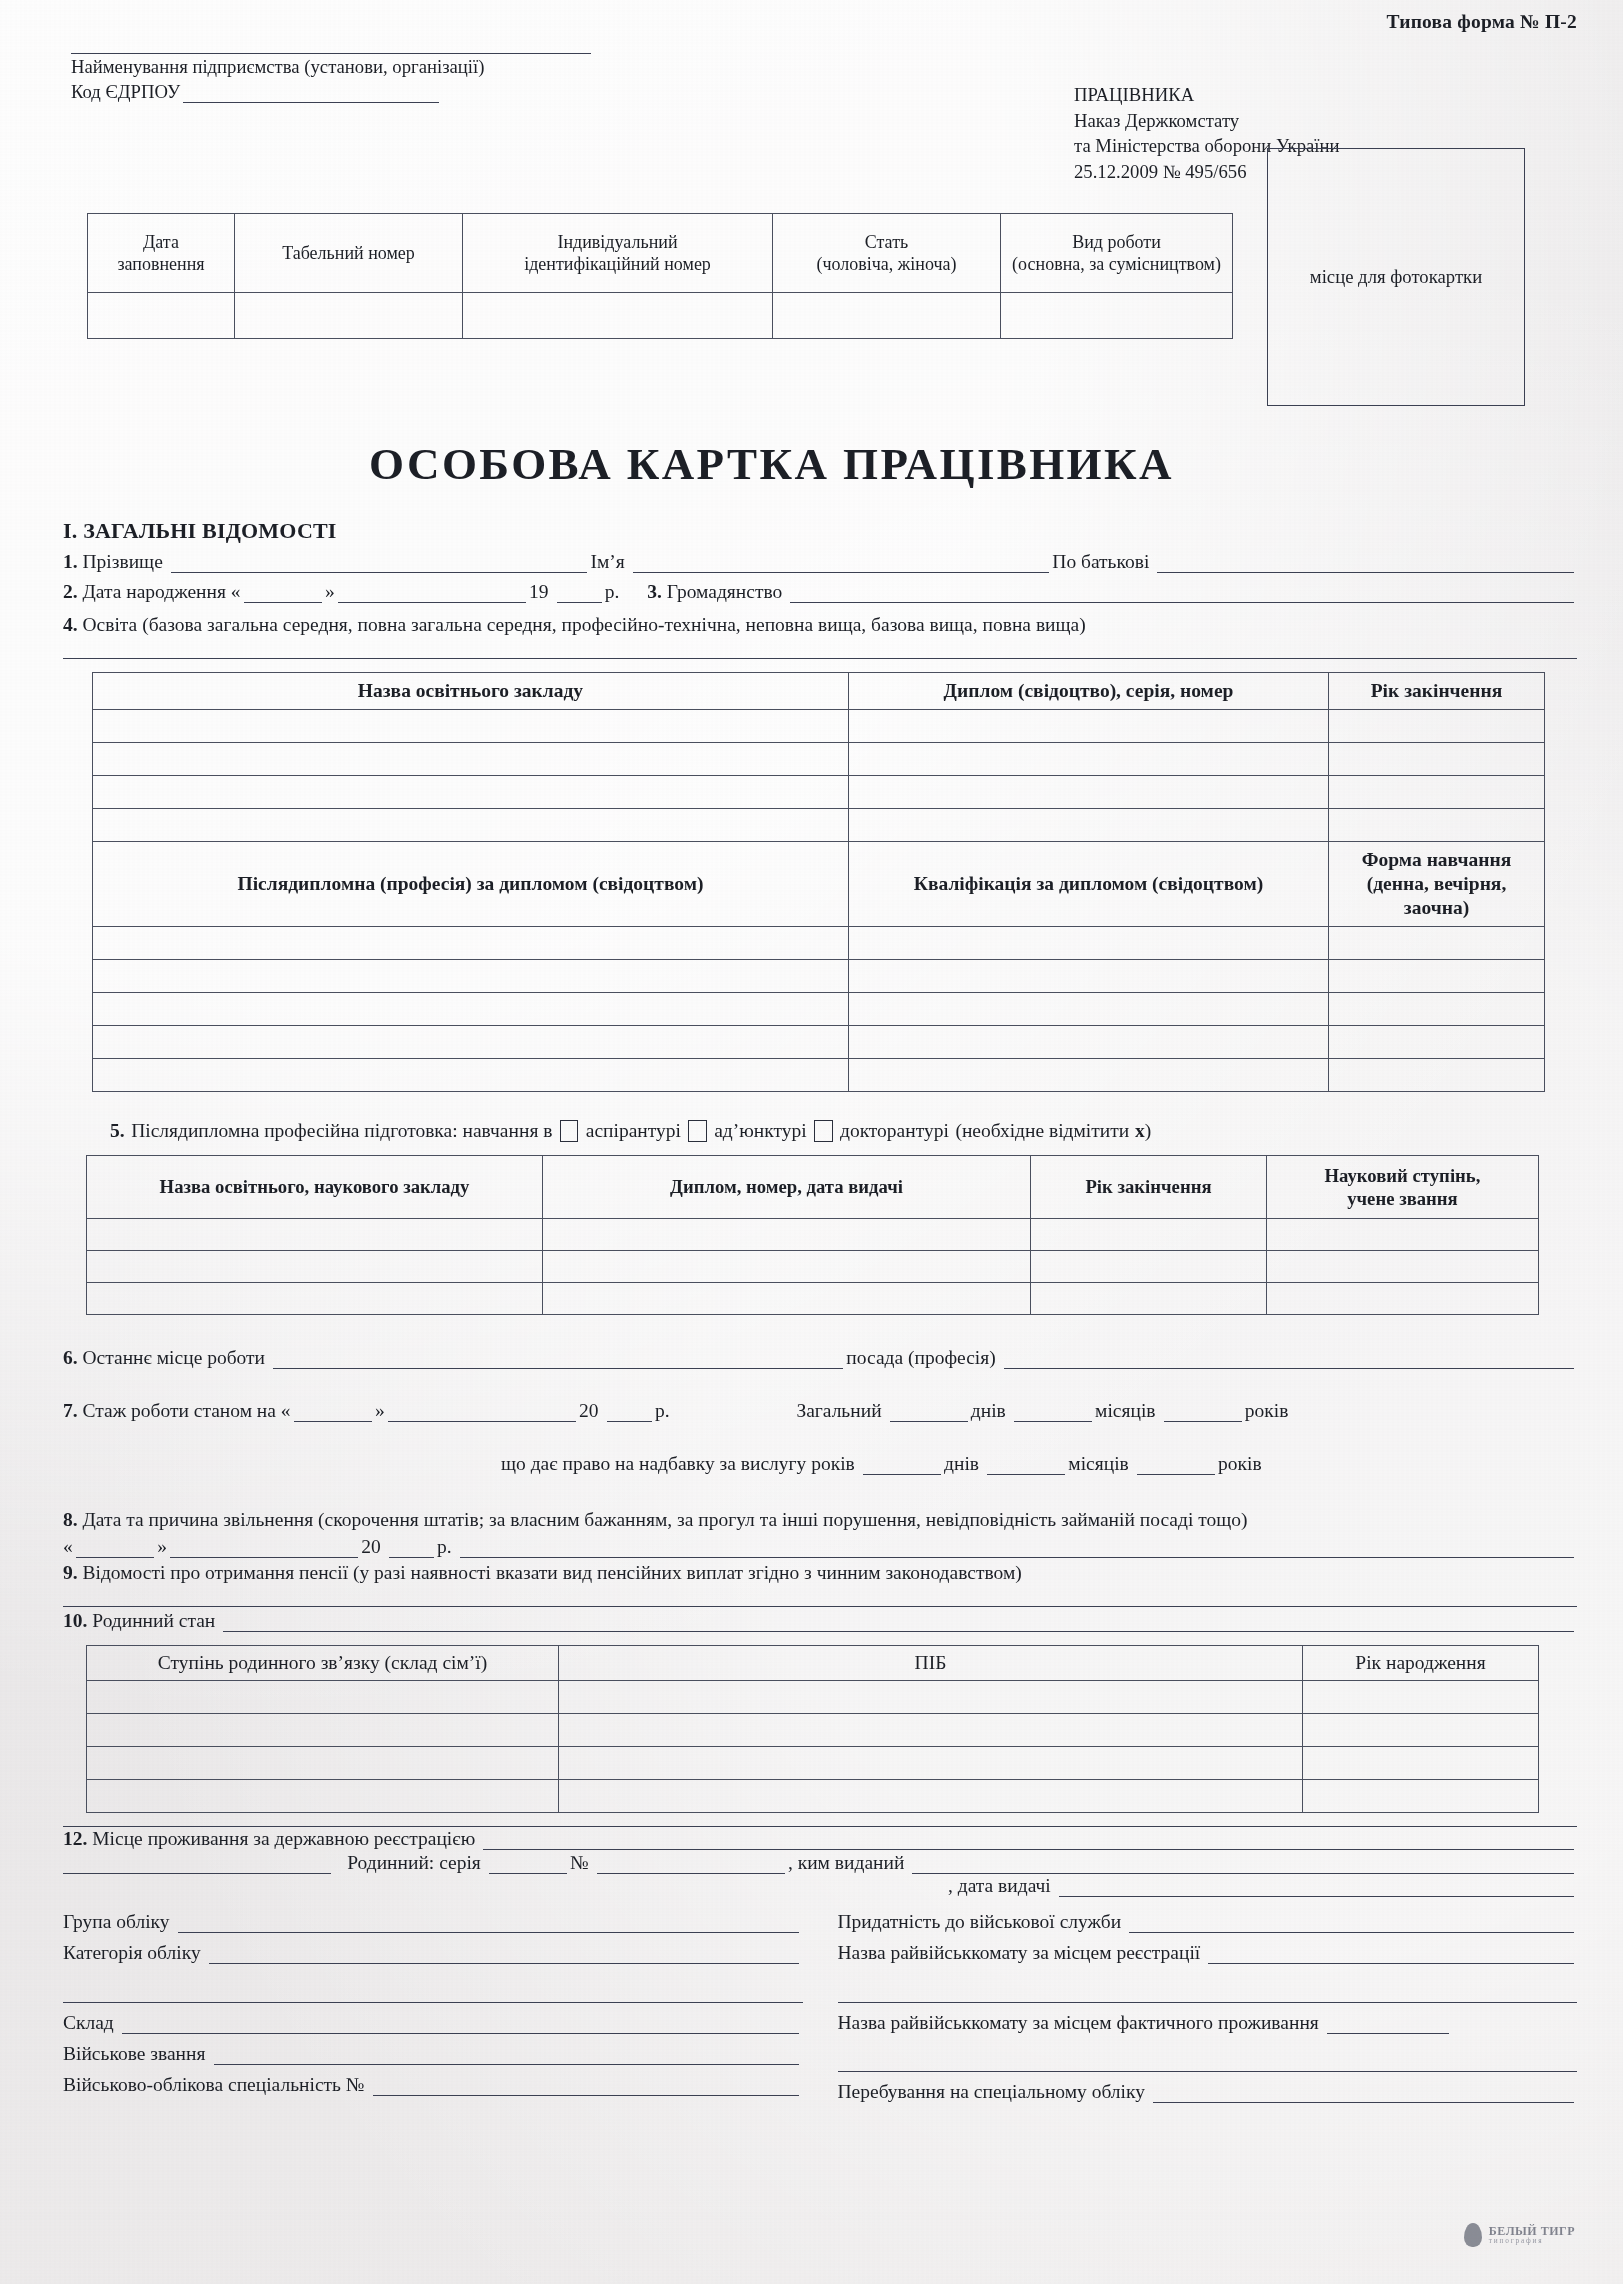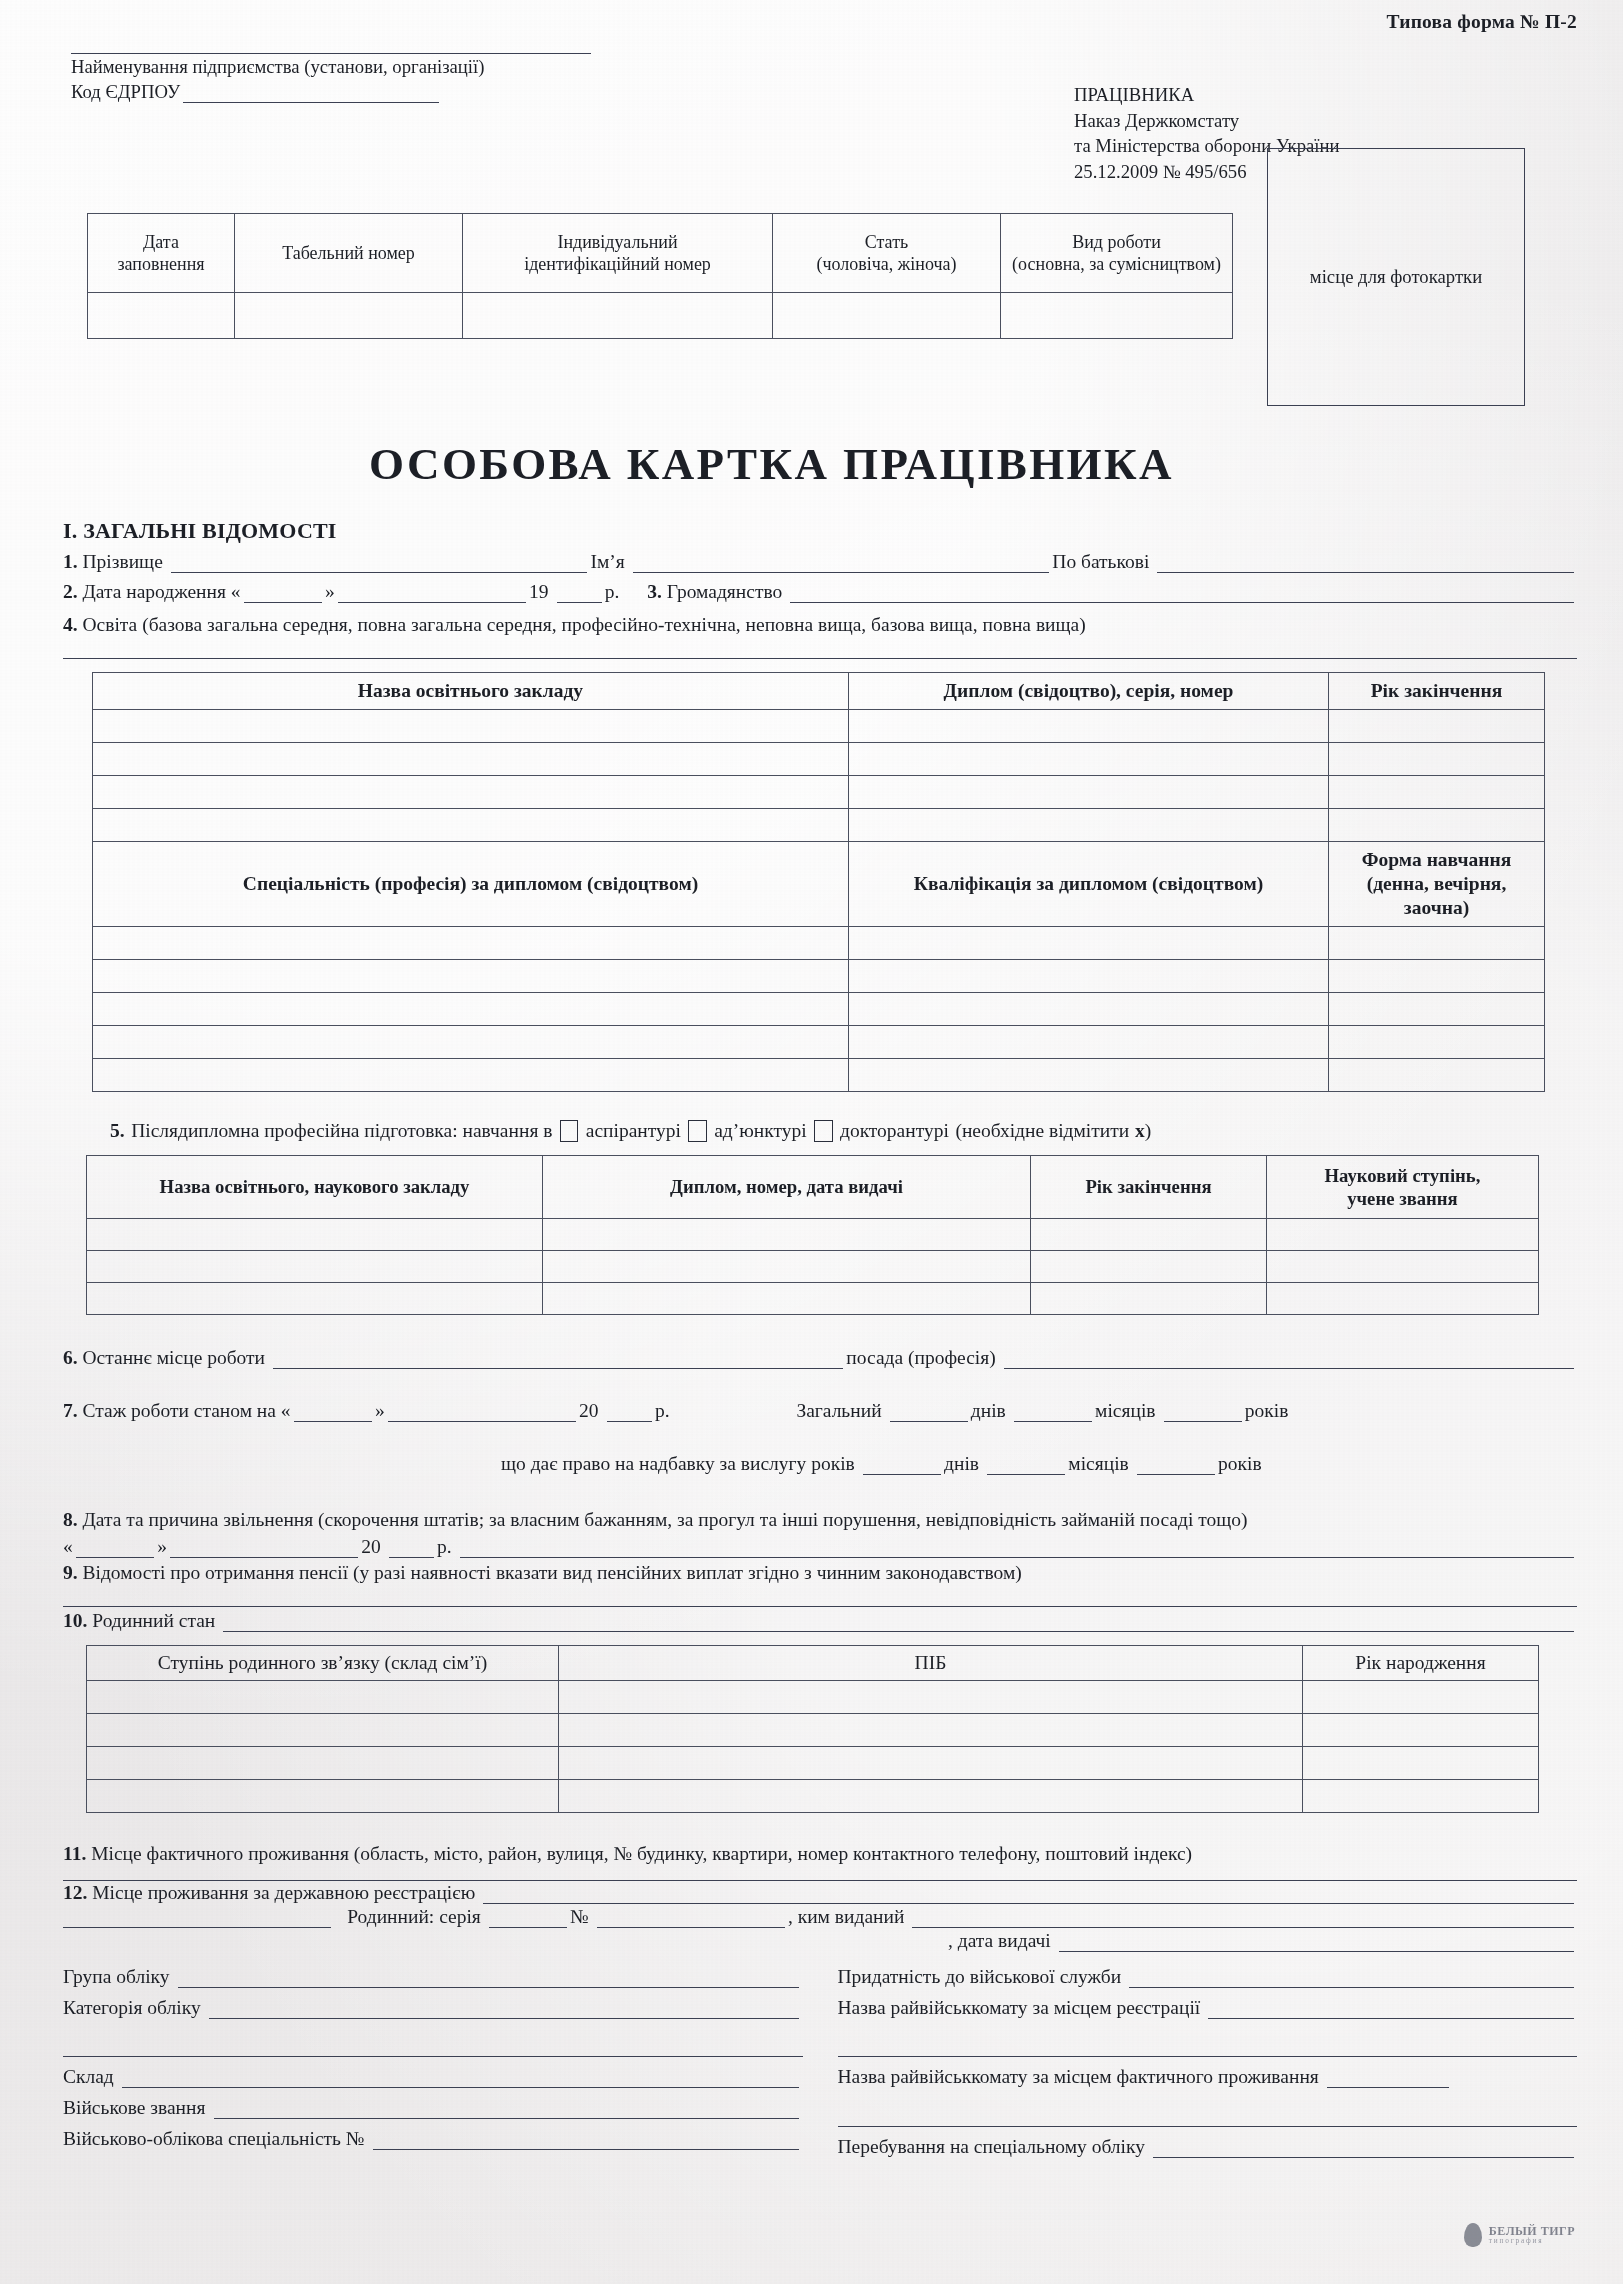--- a/index.html
+++ b/index.html
@@ -353,21 +353,21 @@
           <td></td>
           <td></td>
         </tr>
       <tr>
           <td></td>
           <td></td>
           <td></td>
         </tr>
 
       <tr>
-        <th class="tall">Спеціальність (професія) за дипломом (свідоцтвом)</th>
+        <th class="tall">Післядипломна (професія) за дипломом (свідоцтвом)</th>
         <th class="tall">Кваліфікація за дипломом (свідоцтвом)</th>
         <th class="tall">Форма навчання<br>(денна, вечірня,<br>заочна)</th>
       </tr>
 
       <tr>
           <td></td>
           <td></td>
           <td></td>
         </tr>
       <tr>
@@ -527,24 +527,20 @@
           <td></td>
         </tr>
       <tr>
           <td></td>
           <td></td>
           <td></td>
         </tr>
     </tbody>
   </table>
 
-  <div class="para" style="margin-top:28px">
-    <span class="num">11.</span>
-    <span>Місце фактичного проживання (область, місто, район, вулиця, № будинку, квартири, номер контактного телефону, поштовий індекс)</span>
-  </div>
   <div class="fullrule" style="height:13px"></div>
 
   <div class="frow" style="margin-top:1.6px">
     <span class="b lbl">12.</span>
     <span class="lbl">Місце проживання за державною реєстрацією</span>
     <span class="fill"></span>
   </div>
 
   <div class="frow" style="margin-top:1.6px">
     <span class="fill w-l" style="margin-left:0"></span>

